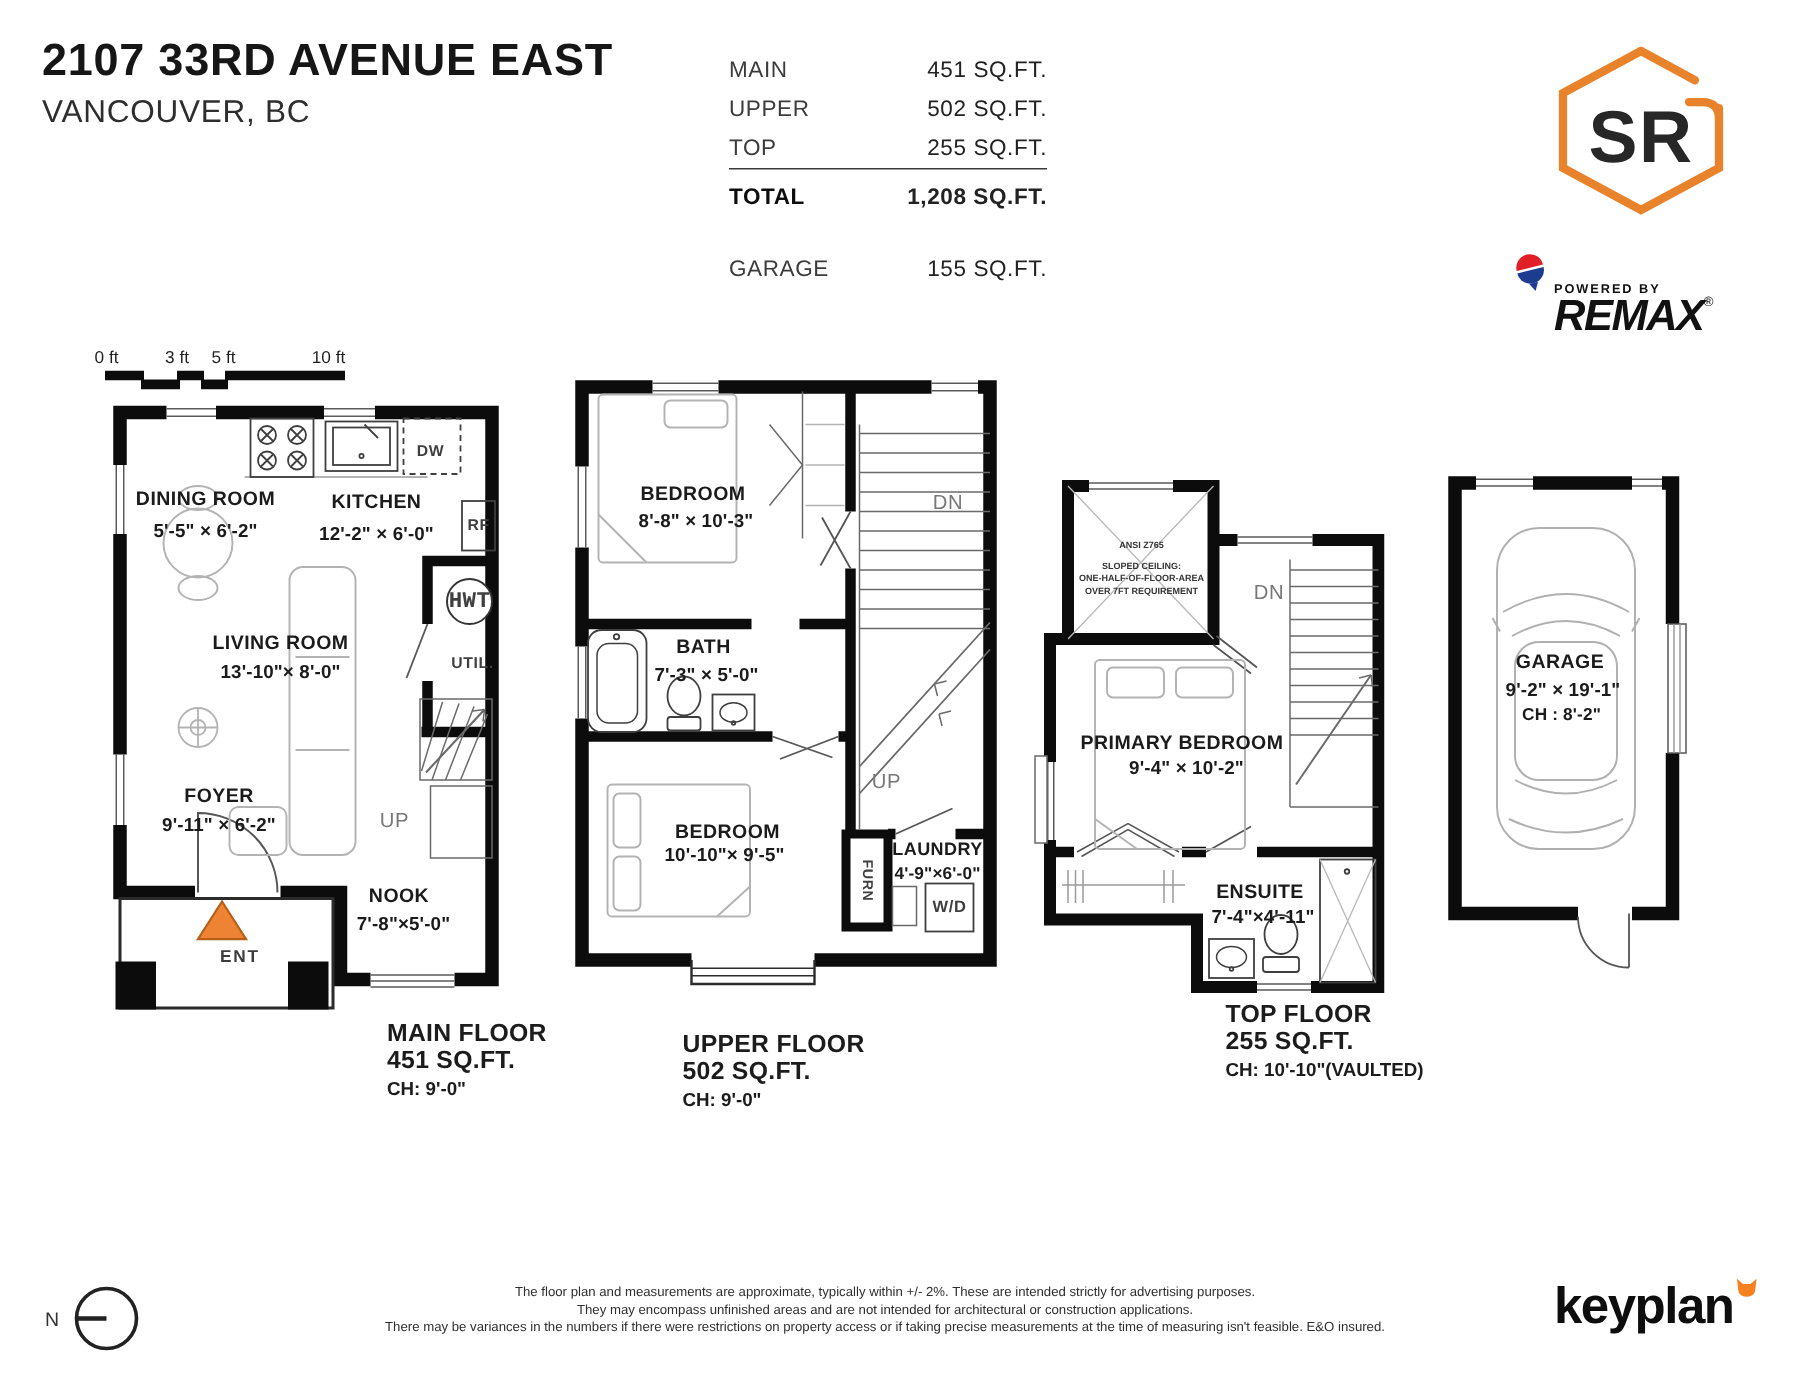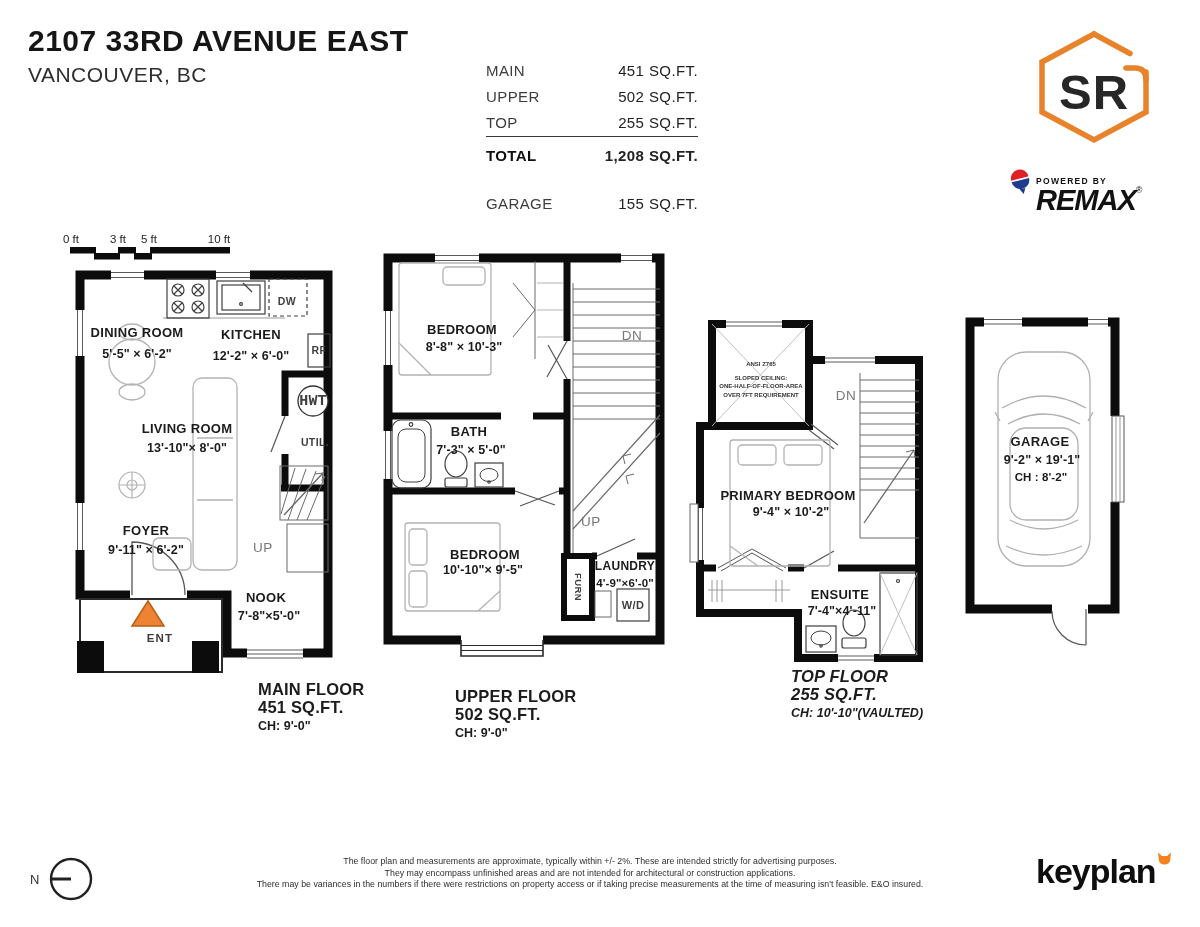--- a/index.html
+++ b/index.html
@@ -6,33 +6,33 @@
   body{width:1200px;height:927px;position:relative;overflow:hidden;
        font-family:"Liberation Sans", sans-serif;color:#1d1d1d;
        -webkit-font-smoothing:antialiased;}
   .abs{position:absolute;}
 
   
   .title{position:absolute;left:28px;top:24px;}
   .title .l1{font-size:30px;font-weight:700;letter-spacing:.5px;color:#161616;}
   .title .l2{font-size:21px;font-weight:400;letter-spacing:.5px;color:#2e2e2e;margin-top:5px;}
 
-  .area-table{position:absolute;left:486px;top:33px;width:212px;font-size:15px;margin-top:24px;}
+  .area-table{position:absolute;left:486px;top:33px;width:212px;font-size:15px;}
   .area-table .row{display:flex;justify-content:space-between;height:26px;align-items:center;color:#3c3c3c;letter-spacing:.4px;}
   .area-table .row .val{color:#222;}
   .area-table .rule{border-top:1.5px solid #3a3a3a;margin:1px 0 3px 0;}
   .area-table .total{font-weight:700;color:#0e0e0e;height:30px;}
   .area-table .spacer{height:20px;}
 
   .sr-logo{position:absolute;left:1030px;top:28px;width:128px;height:200px;}
   .sr-logo .mono{position:absolute;left:0;top:36px;width:128px;text-align:center;
       font-size:49px;font-weight:700;letter-spacing:1px;color:#272727;}
   .powered{position:absolute;left:-20px;top:140px;width:168px;display:flex;align-items:flex-start;gap:5px;}
   .powered .col{display:flex;flex-direction:column;}
-  .powered .pb{font-size:8.5px;font-weight:700;letter-spacing:1.3px;color:#101010;margin-top:8px;}
+  .powered .pb{font-size:8.5px;font-weight:700;letter-spacing:1.3px;color:#101010;margin-top:19px;}
   .powered .rm{font-size:29px;font-weight:700;font-style:italic;letter-spacing:-1px;color:#121212;line-height:1;}
   .powered .reg{font-size:9px;font-style:normal;vertical-align:top;font-weight:400;}
 
   
   .scale-label{position:absolute;transform:translate(-50%,-50%);font-size:11.5px;color:#1f1f1f;font-weight:500;white-space:nowrap;}
 
   
   .plan{position:absolute;}
   .plan svg{position:absolute;left:0;top:0;}
 
@@ -440,21 +440,21 @@
 <div class="caption" style="left:258px;top:681px;">
   <div class="t">MAIN FLOOR</div>
   <div class="a">451 SQ.FT.</div>
   <div class="c">CH: 9'-0"</div>
 </div>
 <div class="caption" style="left:455px;top:688px;">
   <div class="t">UPPER FLOOR</div>
   <div class="a">502 SQ.FT.</div>
   <div class="c">CH: 9'-0"</div>
 </div>
-<div class="caption" style="left:791px;top:668px;font-style:italic;">
+<div class="caption" style="left:817px;top:668px;">
   <div class="t">TOP FLOOR</div>
   <div class="a">255 SQ.FT.</div>
   <div class="c">CH: 10'-10"(VAULTED)</div>
 </div>
 
 <div class="north">
   <span class="n">N</span>
   <svg width="46" height="46" viewBox="0 0 46 46">
     <circle cx="23" cy="23" r="20" fill="none" stroke="#222" stroke-width="2.4"></circle>
     <line x1="2" y1="23" x2="23" y2="23" stroke="#222" stroke-width="3"></line>

